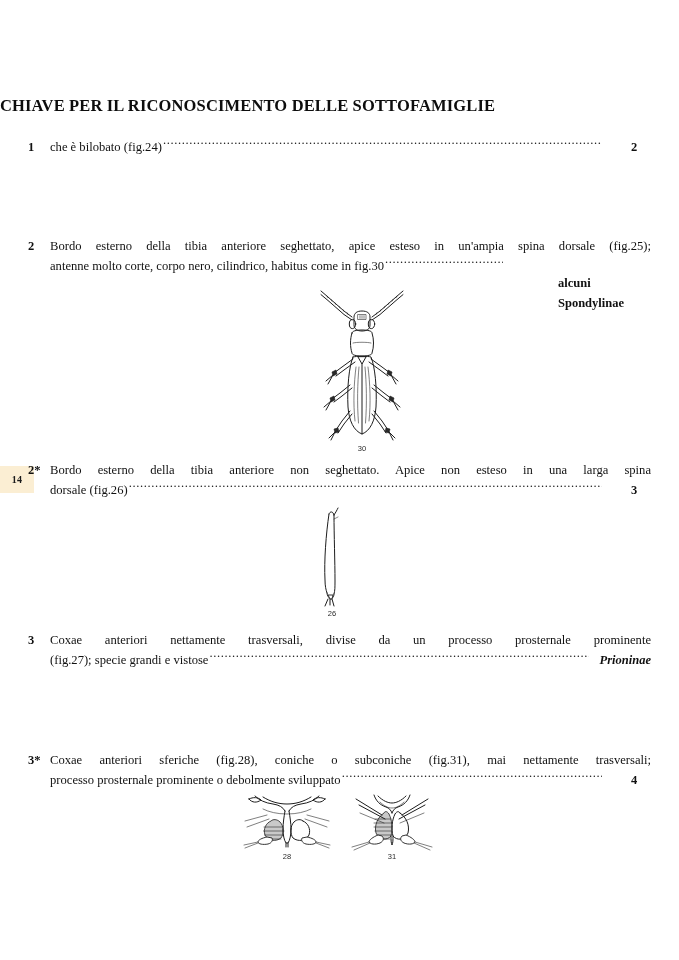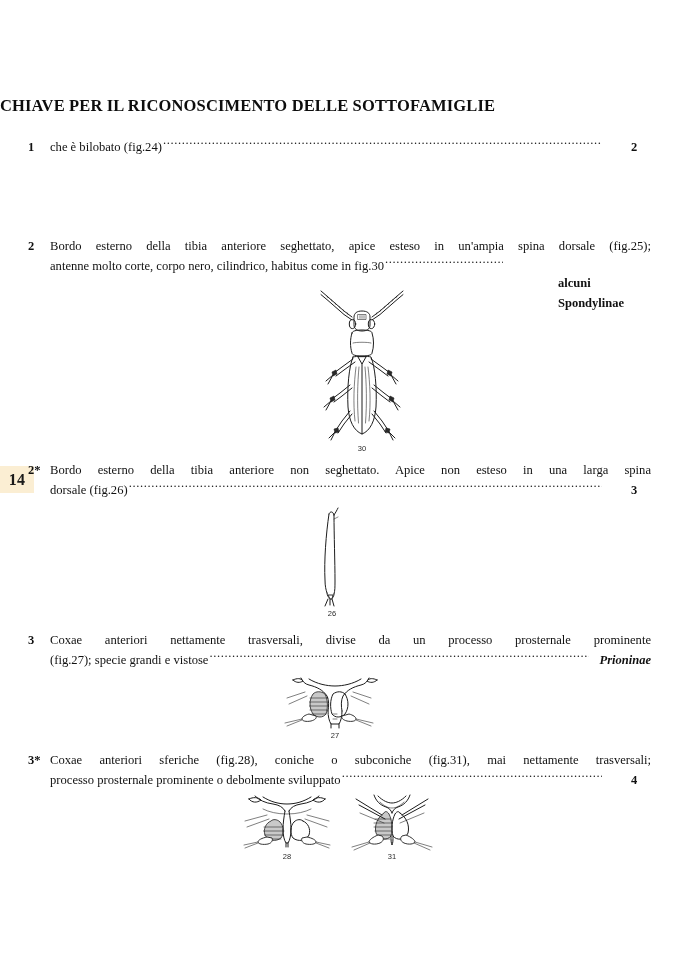--- a/index.html
+++ b/index.html
@@ -27,21 +27,21 @@
     position: absolute;
     left: 0;
     top: 466px;
     width: 34px;
     height: 27px;
     background: #fbeed3;
     display: flex;
     align-items: center;
     justify-content: center;
     font-family: "Liberation Serif", serif;
-    font-size: 16px;
+    font-size: 10px;
     font-weight: bold;
     color: #1a1a1a;
     letter-spacing: 0.3px;
   }
 
   
   .doc-title {
     position: absolute;
     left: 0;
     right: 0;
@@ -296,45 +296,20 @@
     <div class="entry-body">
       <div class="line-just">Coxae anteriori nettamente trasversali, divise da un processo prosternale prominente</div>
       <div class="line">
         <span class="ltext">(fig.27); specie grandi e vistose</span>
         <span class="leader"></span>
         <span class="result result-taxon">Prioninae</span>
       </div>
     </div>
   </div>
 
-  <div class="fig" style="left:283px; top:676px;">
-    <svg width="104" height="54" viewBox="0 0 104 54">
-
-      <path class="stroke" d="M18,2 C20,6 22,8 26,9 C34,11 40,14 44,20 C46,24 46,30 45,35"></path>
-      <path class="stroke" d="M86,2 C84,6 82,8 78,9 C70,11 64,14 60,20 C58,24 58,30 59,35"></path>
-      <path class="stroke" d="M26,3 C34,8 44,10 52,10 C60,10 70,8 78,3"></path>
-
-      <path class="stroke" d="M10,4 C14,2 18,2 20,5 C17,7 13,7 10,4 Z"></path>
-      <path class="stroke" d="M94,4 C90,2 86,2 84,5 C87,7 91,7 94,4 Z"></path>
-
-      <path class="fillgray" d="M30,18 C26,24 26,32 30,38 C34,42 40,42 43,38 C45,32 45,24 42,18 C38,15 33,15 30,18 Z"></path>
-      <path class="thin" d="M27,22 L45,22 M26.4,26 L45.5,26 M26.4,30 L45.5,30 M27,34 L44.5,34 M29,38 L43,38"></path>
-      <path class="stroke" d="M62,18 C66,24 66,32 62,38 C58,42 52,42 49,38 C47,32 47,24 50,18 C54,15 59,15 62,18 Z"></path>
-
-      <path class="stroke" d="M45,35 C45,40 46,45 48,48 L56,48 C58,45 59,40 59,35"></path>
-      <path class="stroke" d="M48,48 L48,52 M56,48 L56,52"></path>
-      <path class="thin" d="M50,38 L54,38 M50,43 L54,43"></path>
-
-      <path class="fillwhite" d="M26,38 C22,39 19,41 19,43 C19,45 23,46 28,45 C32,44 34,42 33,40 Z"></path>
-      <path class="fillwhite" d="M66,38 C70,39 73,41 73,43 C73,45 69,46 64,45 C60,44 58,42 59,40 Z"></path>
-      <path class="thin" d="M19,43 L2,47 M19,44 L4,50 M73,43 L90,47 M73,44 L88,50"></path>
-      <path class="thin" d="M22,16 L4,22 M24,20 L6,28 M70,16 L88,22 M68,20 L86,28"></path>
-    </svg>
-    <div class="fig-cap">27</div>
-  </div>
 
   <div class="entry" style="top:751px;">
     <div class="entry-num">3*</div>
     <div class="entry-body">
       <div class="line-just">Coxae anteriori sferiche (fig.28), coniche o subconiche (fig.31), mai nettamente trasversali;</div>
       <div class="line">
         <span class="ltext">processo prosternale prominente o debolmente sviluppato</span>
         <span class="leader"></span>
         <span class="result result-num">4</span>
       </div>

